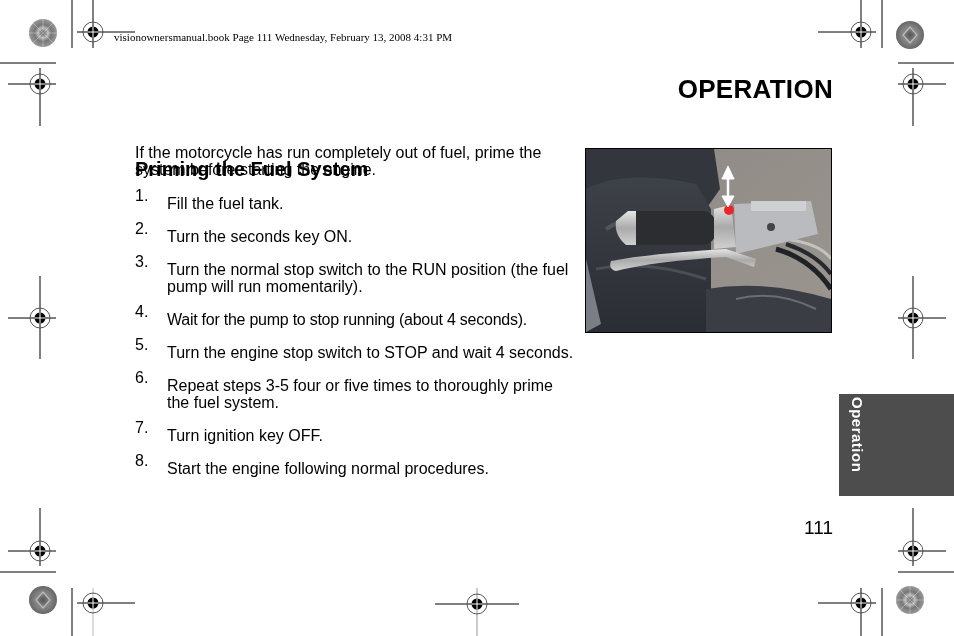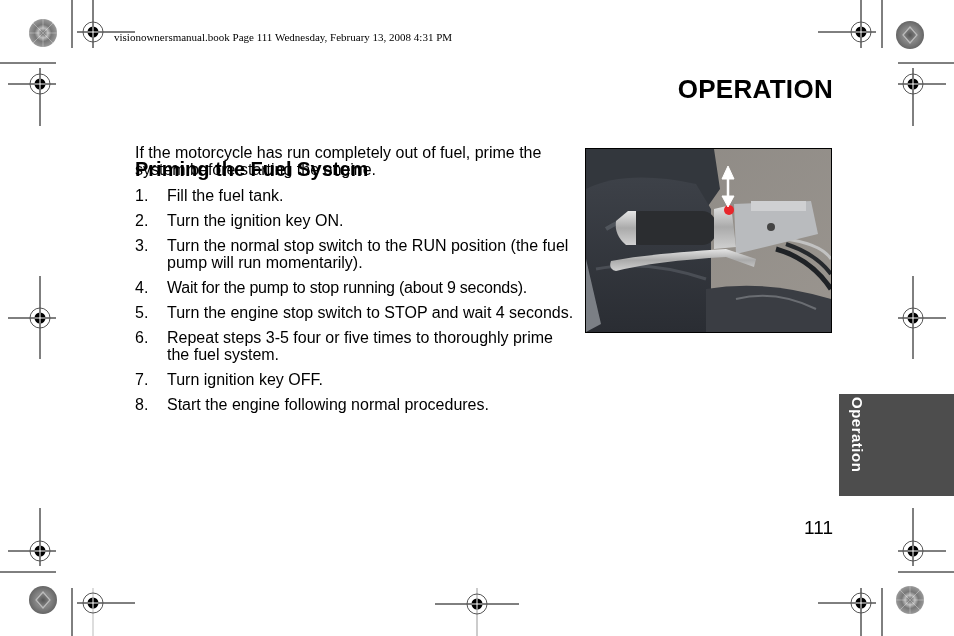--- a/index.html
+++ b/index.html
@@ -9,21 +9,21 @@
 
     .section-title { position: absolute; right: 121px; top: 74px; font-size: 26px; font-weight: bold; letter-spacing: 0.3px; }
 
     .heading { position: absolute; left: 135px; top: 110px; font-size: 20px; font-weight: bold; margin-top: 48px; }
 
     .content { position: absolute; left: 135px; top: 144px; width: 440px; font-size: 16px; line-height: 17px; }
     .intro { margin: 0 0 9px 0; }
     .steps { list-style: none; margin: 0; padding: 0; }
     .step { display: flex; margin-bottom: 8px; }
     .step-num { width: 32px; flex: none; }
-    .step-text { flex: 1; }
+    .step-text { flex: 1; margin-top: 8px; }
 
     .photo { position: absolute; left: 585px; top: 148px; width: 245px; height: 183px; border: 1px solid #000; overflow: hidden; background: #8a8680; }
 
     .side-tab { position: absolute; left: 839px; top: 394px; width: 115px; height: 102px; background: #4d4d4d; }
     .side-tab-label { position: absolute; left: 7px; top: 3px; width: 20px; height: 96px; writing-mode: vertical-rl; color: #fff; font-weight: bold; font-size: 15px; letter-spacing: 0.5px; }
 
     .page-number { position: absolute; right: 121px; top: 517px; font-size: 19px; font-weight: normal; }
 
     .marks { position: absolute; left: 0; top: 0; width: 954px; height: 636px; pointer-events: none; }
   </style>
@@ -134,29 +134,29 @@
 
 <div class="content">
   <p class="intro">If the motorcycle has run completely out of fuel, prime the system before starting the engine.</p>
   <ol class="steps">
     <li class="step">
         <span class="step-num">1.</span>
         <span class="step-text">Fill the fuel tank.</span>
       </li>
     <li class="step">
         <span class="step-num">2.</span>
-        <span class="step-text">Turn the ignition key ON.</span>
+        <span class="step-text">Turn the seconds key ON.</span>
       </li>
     <li class="step">
         <span class="step-num">3.</span>
         <span class="step-text">Turn the normal stop switch to the RUN position (the fuel pump will run momentarily).</span>
       </li>
     <li class="step">
         <span class="step-num">4.</span>
-        <span class="step-text" style="white-space:nowrap;letter-spacing:-0.25px;">Wait for the pump to stop running (about 9 seconds).</span>
+        <span class="step-text" style="white-space:nowrap;letter-spacing:-0.25px;">Wait for the pump to stop running (about 4 seconds).</span>
       </li>
     <li class="step">
         <span class="step-num">5.</span>
         <span class="step-text">Turn the engine stop switch to STOP and wait 4 seconds.</span>
       </li>
     <li class="step">
         <span class="step-num">6.</span>
         <span class="step-text">Repeat steps 3-5 four or five times to thoroughly prime the fuel system.</span>
       </li>
     <li class="step">

